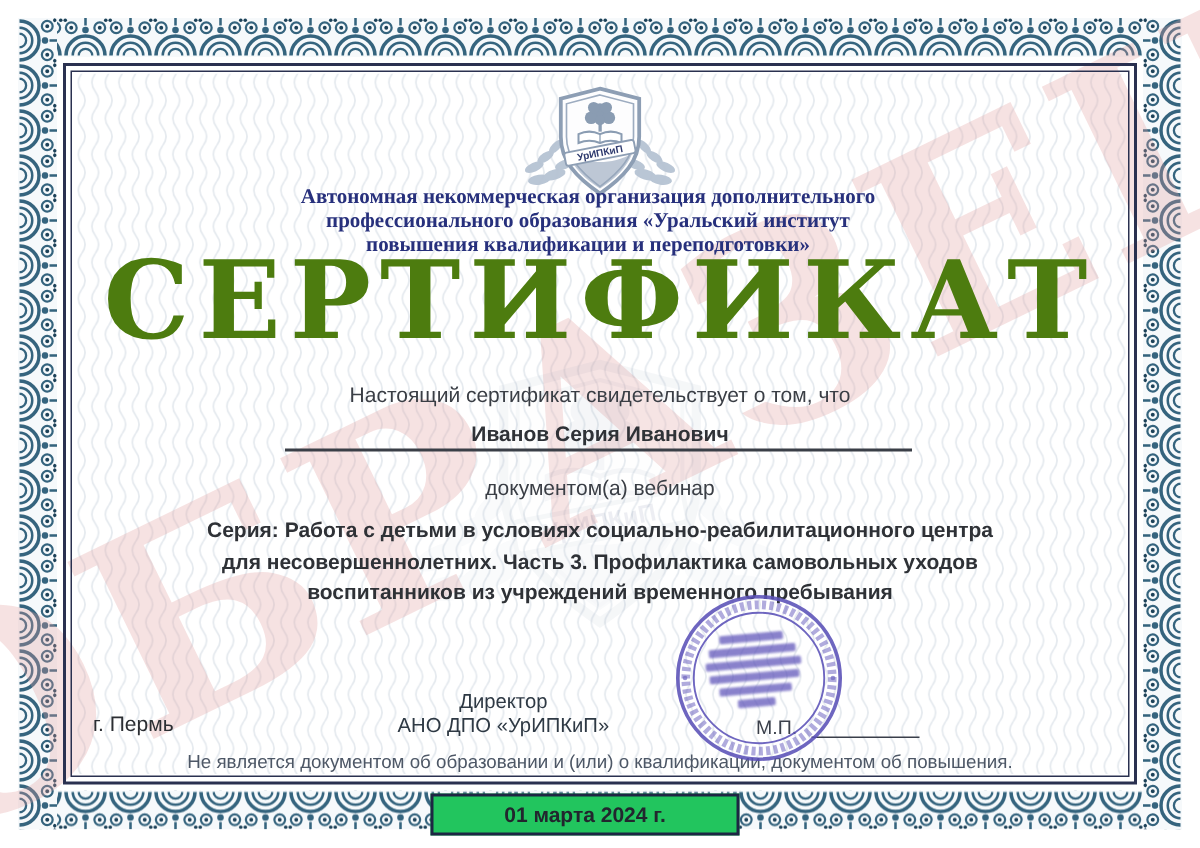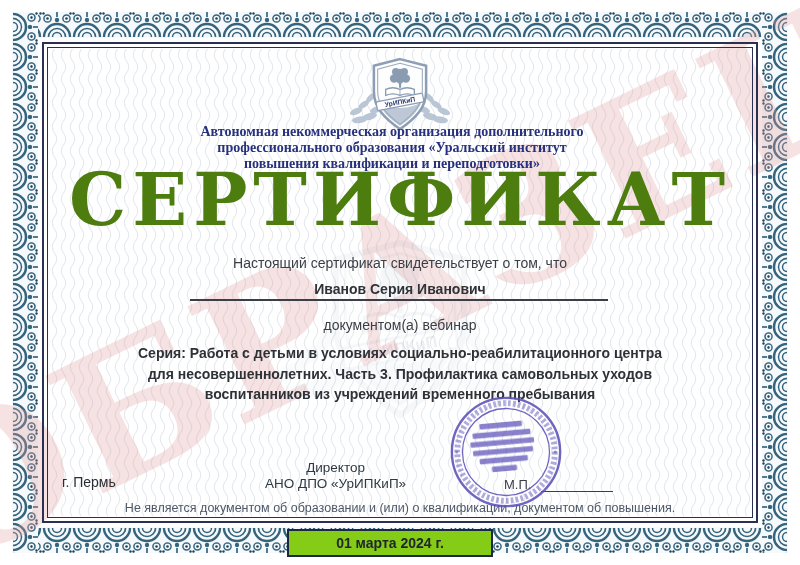--- a/index.html
+++ b/index.html
@@ -49,21 +49,21 @@
     text-align:center;font-size:14px;font-weight:bold;line-height:20.5px;color:#2e3136;}
   .city{position:absolute;left:62px;top:474px;font-size:14px;color:#2b2e33;z-index:3;}
   .signer{position:absolute;left:265px;top:460px;font-size:13.5px;line-height:15.5px;color:#2e3944;z-index:3;text-align:center;}
   .mp-row{position:absolute;left:504px;top:477px;display:flex;align-items:flex-end;gap:10px;
     font-size:13px;color:#3a3f4a;z-index:3;}
   .sig-line{width:72px;height:13px;border-bottom:1.5px solid #3a3f4a;}
   .stamp{position:absolute;left:448px;top:394px;width:116px;height:116px;opacity:0.88;z-index:4;}
   .disclaimer{position:absolute;top:501px;left:0;right:0;text-align:center;z-index:3;
     font-size:12.5px;color:#4d5766;}
   .date-box{position:absolute;left:50%;top:529px;transform:translateX(-50%);margin-left:-10px;
-    width:202px;height:24px;background:#84cc16;border:2px solid #1d2643;z-index:5;
+    width:202px;height:24px;background:#22c55e;border:2px solid #1d2643;z-index:5;
     display:flex;align-items:center;justify-content:center;
     font-size:14px;font-weight:bold;color:#22262e;}
 </style>
 </head>
 <body>
 
 <svg width="0" height="0" style="position:absolute" aria-hidden="true">
   <defs>
     <pattern id="ornH" width="30" height="26" patternUnits="userSpaceOnUse">
       <rect width="30" height="26" fill="#f6f9fb"></rect>

